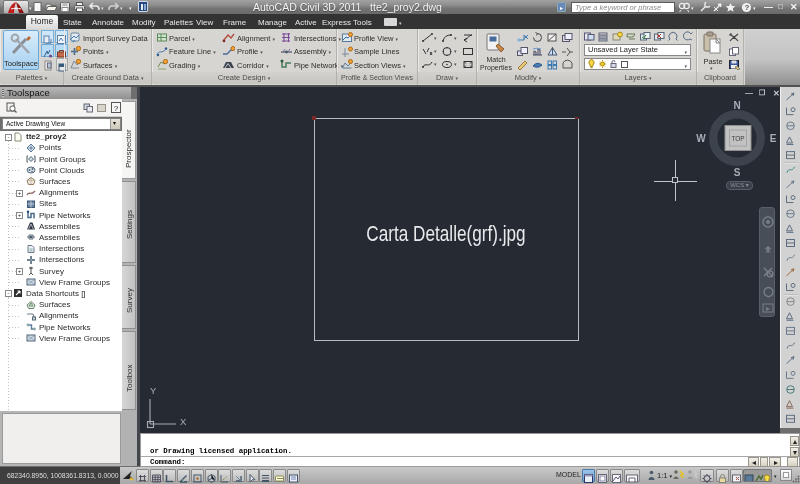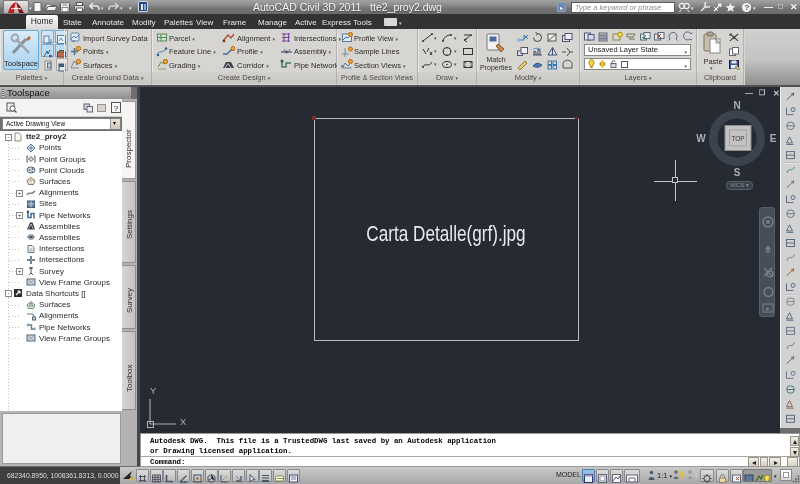--- a/index.html
+++ b/index.html
@@ -804,21 +804,20 @@
   </div>
 <div class="abs csb" style="left:748px;top:457px;width:11px;height:10px">
     <span class="tri" style="left:3px;top:2.5px;border-top:2.5px solid transparent;border-bottom:2.5px solid transparent;border-right:4px solid #222"></span>
   </div>
 <div class="abs csb" style="left:760px;top:457px;width:8px;height:10px"></div>
 <div class="abs csb" style="left:769px;top:457px;width:12px;height:10px">
     <span class="tri" style="left:4px;top:2.5px;border-top:2.5px solid transparent;border-bottom:2.5px solid transparent;border-left:4px solid #222"></span>
   </div>
 <div class="abs csb" style="left:787px;top:457px;width:11px;height:10px"></div>
 <div id="cmd" class="abs">
-  <div class="l1">Autodesk DWG.  This file is a TrustedDWG last saved by an Autodesk application</div>
   <div class="l2">or Drawing licensed application.</div>
   <div id="cmdsep"></div>
   <div class="lc">Command:</div>
 </div>
 <div id="statusbar" class="abs"></div>
 <div id="coords" class="abs">682340.8950, 1008361.8313, 0.0000</div>
 <svg class="abs" width="14" height="13" style="left:121px;top:469px" viewBox="0 0 14 13">
     <path d="M2 10 L11 2 l-2 5 3 3z" fill="#222"></path>
     <path d="M9 9 l3 2" stroke="#f0c020" stroke-width="2"></path>
   </svg>

